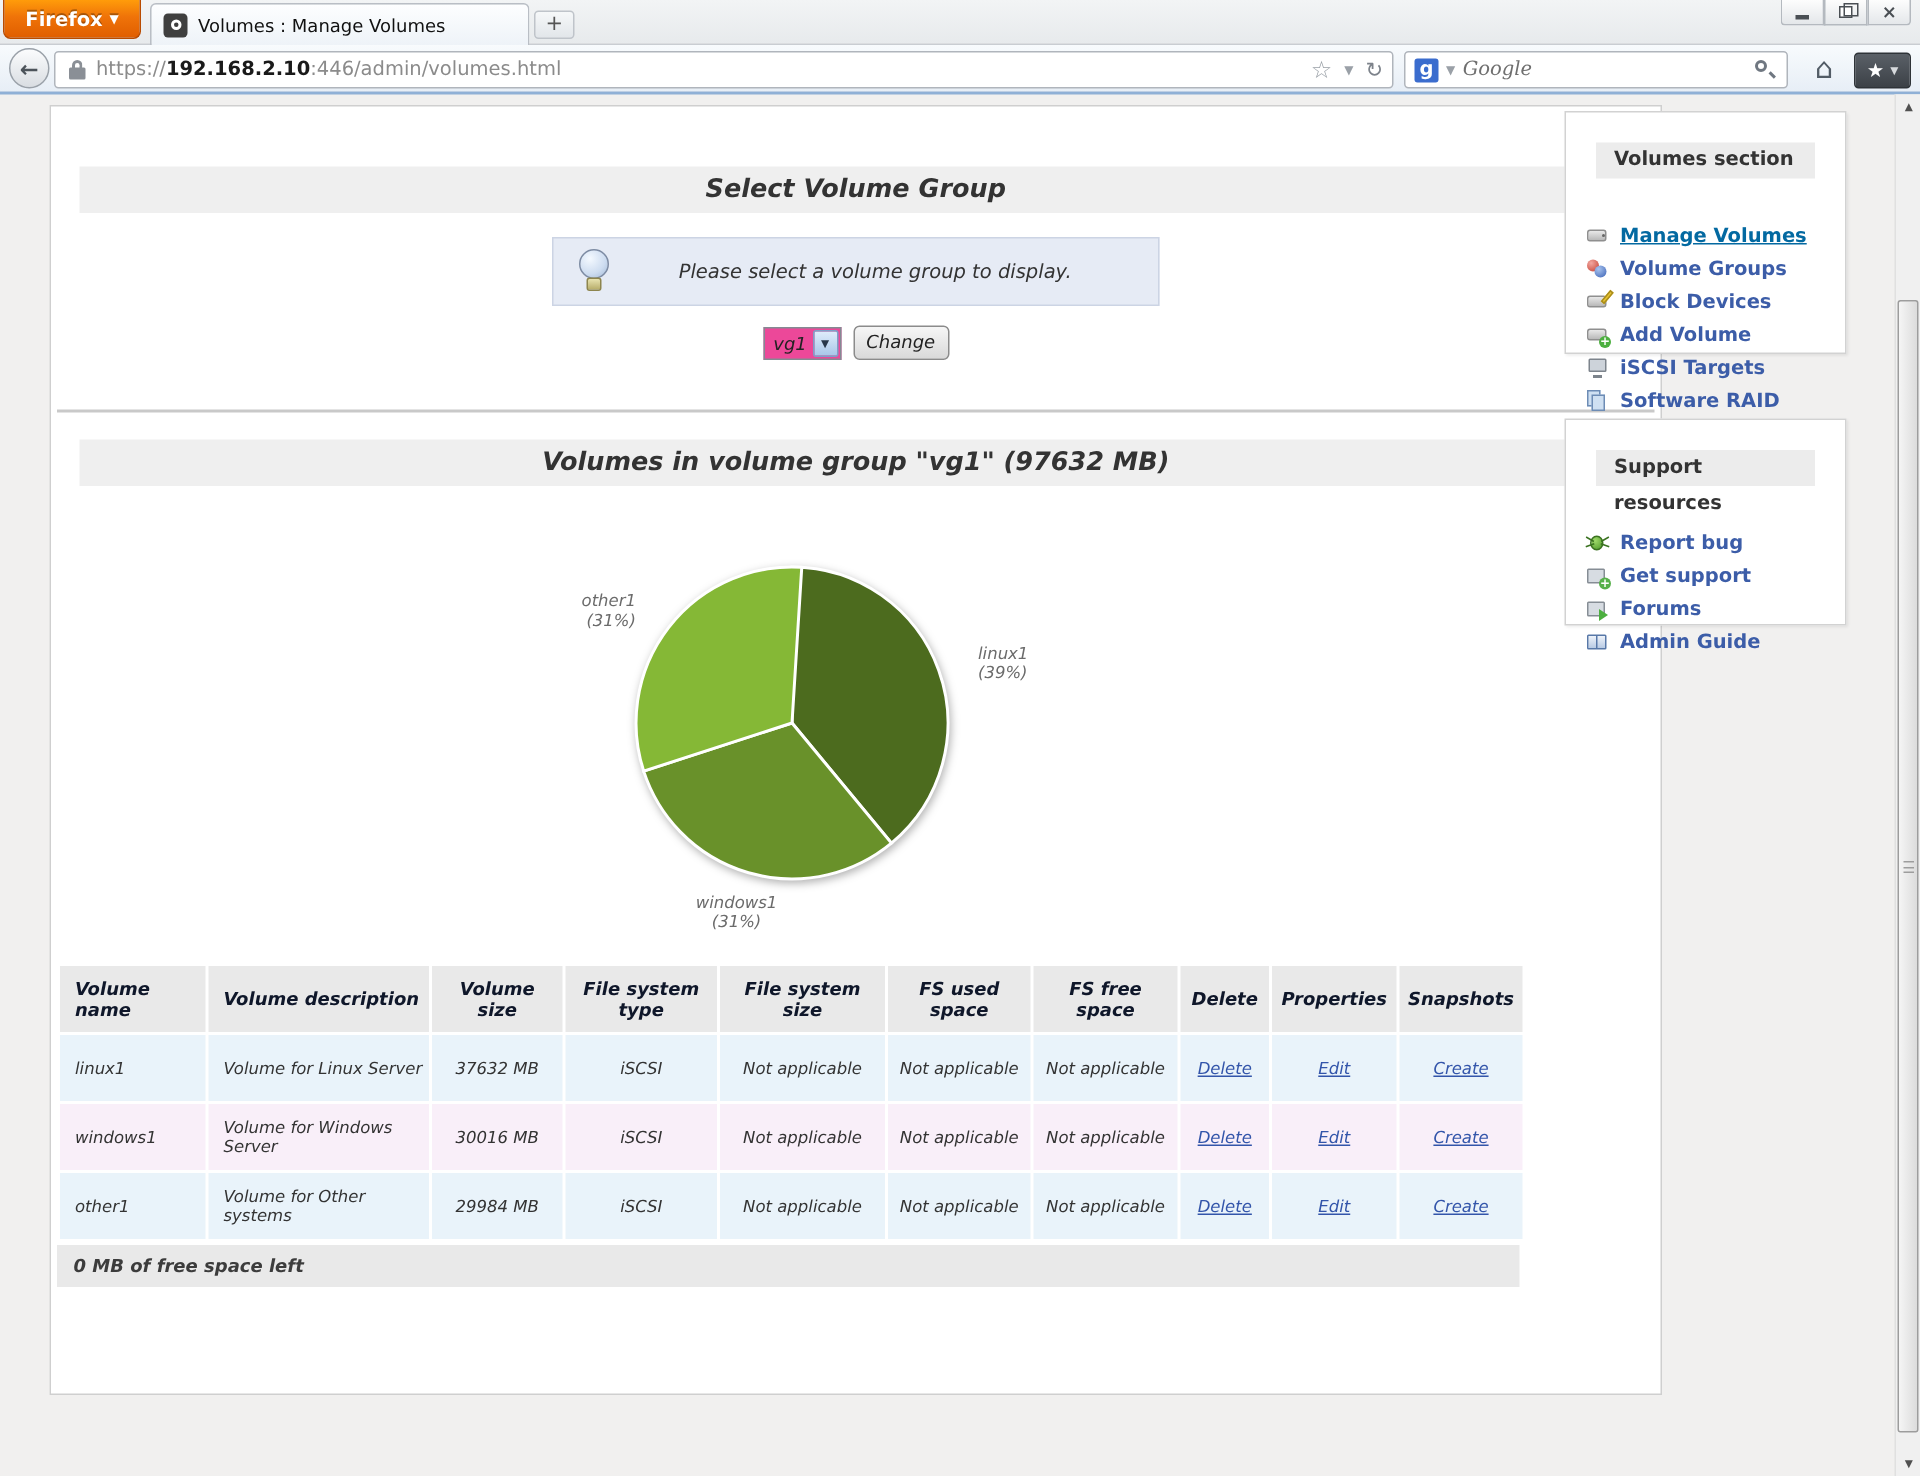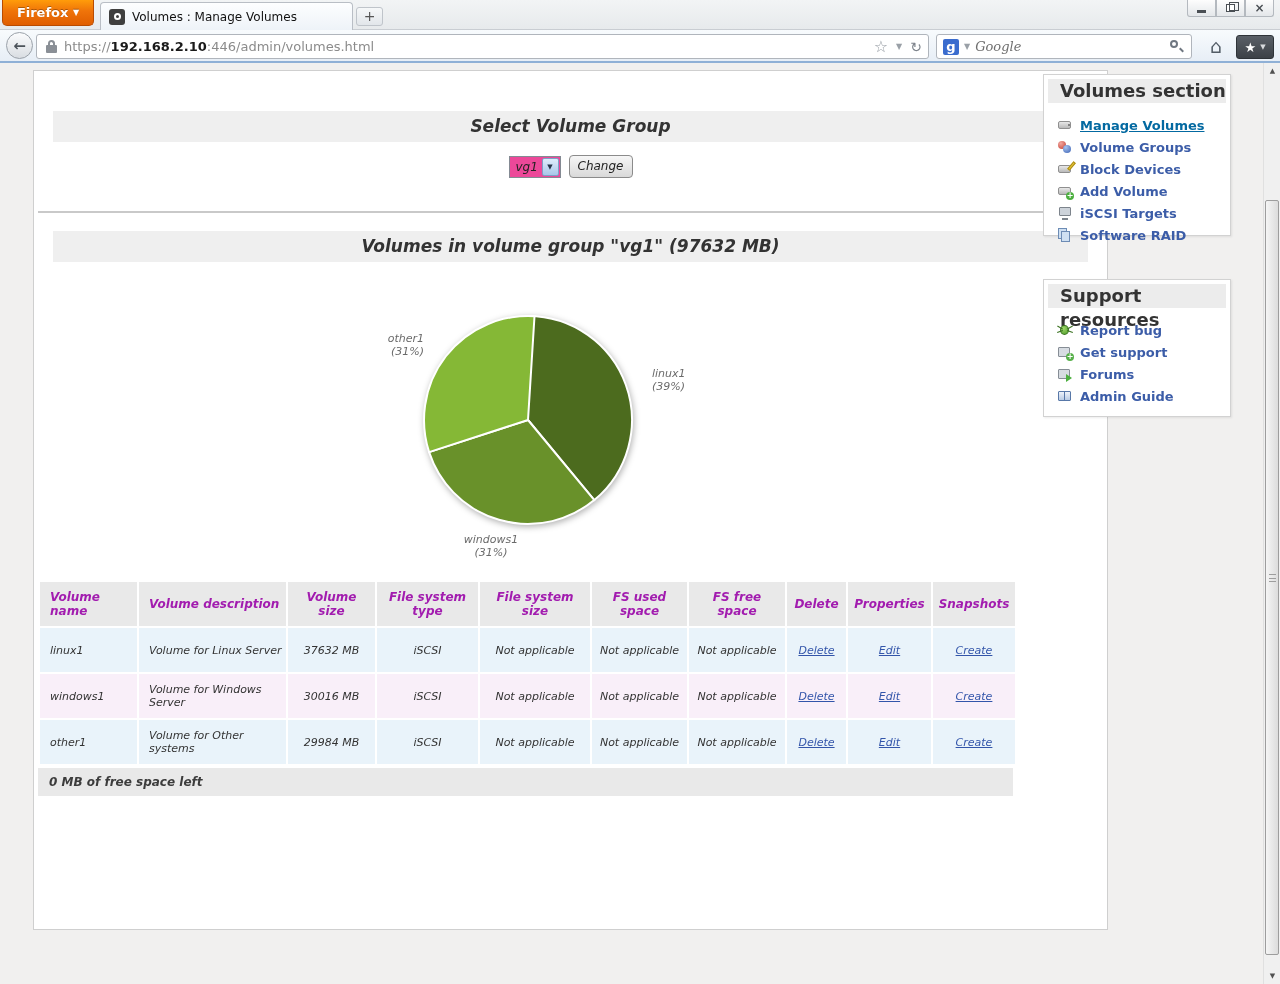--- a/index.html
+++ b/index.html
@@ -108,36 +108,36 @@
     border:1px solid #8b8b8b; border-radius:4px; font-size:12px; color:#222;
     text-align:center; line-height:21px; }
   .divider { margin:33px 4px 0 4px; border-top:2px solid #c9c9c9; }
   .chart-wrap { margin-top:0; }
   .chart-wrap svg { display:block; }
   .pie-group { filter:drop-shadow(1px 2px 3px rgba(0,0,0,0.3)); }
 
   
   .vol-table { margin:18px 4px 0 4px; border-collapse:separate; border-spacing:2px;
     width:975px; table-layout:fixed; }
-  .vol-table th { background:#e9e9e9; font-size:12px; font-weight:bold; color:#a21caf;
+  .vol-table th { background:#e9e9e9; font-size:12px; font-weight:bold; color:#0f172a;
     padding:6px 4px; text-align:center; height:44px; }
   .vol-table th.al, .vol-table td.al { text-align:left; padding-left:10px; }
   .vol-table td { font-size:11px; color:#333; text-align:center; padding:5px 4px; height:44px; }
   tr.row-blue td { background:#e9f3fa; }
   tr.row-pink td { background:#f9eff9; }
   .vol-table a { color:#3355aa; text-decoration:underline; font-size:11px; }
   .tfoot-bar { margin:2px 4px 0 4px; width:975px; height:28px; background:#e9e9e9;
     font-size:12px; font-weight:bold; color:#3c3c3c; line-height:28px; padding-left:11px; }
 
   
   .side-box { position:absolute; left:1043px; width:188px; background:#fff;
     border:1px solid #d2d2d2; box-shadow:1px 1px 2px rgba(0,0,0,0.08); padding-bottom:10px; }
   .side-box.volumes { top:74px; height:162px; }
   .side-box.support { top:279px; height:138px; }
-  .side-head { margin:4px; height:24px; background:#ececec; font-size:18px; font-weight:bold;
+  .side-head { margin:20px; height:24px; background:#ececec; font-size:13px; font-weight:bold;
     color:#333; line-height:24px; padding-left:12px; }
   .side-list { padding:7px 0 0 0; list-style:none; }
   .side-item { display:flex; align-items:center; gap:8px; padding:3px 0 3px 14px; height:22px; }
   .side-item .lbl { font-size:13px; font-weight:bold; color:#3c5da8; text-decoration:none; }
   .side-item.active .lbl { color:#0369a1; text-decoration:underline; }
   .sicon { width:14px; height:14px; position:relative; flex:0 0 14px; }
   .ic-drive { position:absolute; left:0; top:3px; width:13px; height:8px; border-radius:2px;
     background:linear-gradient(#e8e8e8,#b9b9b9); border:1px solid #8f8f8f; }
   .ic-dot { position:absolute; right:2px; top:6px; width:2px; height:2px; background:#666; border-radius:50%; }
   .ic-ball { position:absolute; width:8px; height:8px; border-radius:50%; }
@@ -221,20 +221,27 @@
   <div class="sb-thumb">
       <span class="sb-grip"></span>
     </div>
   <div class="sb-btn sb-down">▼</div>
 </div>
 
 <div class="page">
 
   <div class="section-title">Select Volume Group</div>
 
+  <div class="hint-box">
+    <span class="bulb">
+        <span class="glass"></span>
+        <span class="base"></span>
+      </span>
+    <span class="hint-text">Please select a volume group to display.</span>
+  </div>
 
   <div class="controls">
     <div class="vg-select">
       <span class="val">vg1</span>
       <span class="drop">▼</span>
     </div>
     <div class="change-btn">Change</div>
   </div>
 
   <div class="divider"></div>

